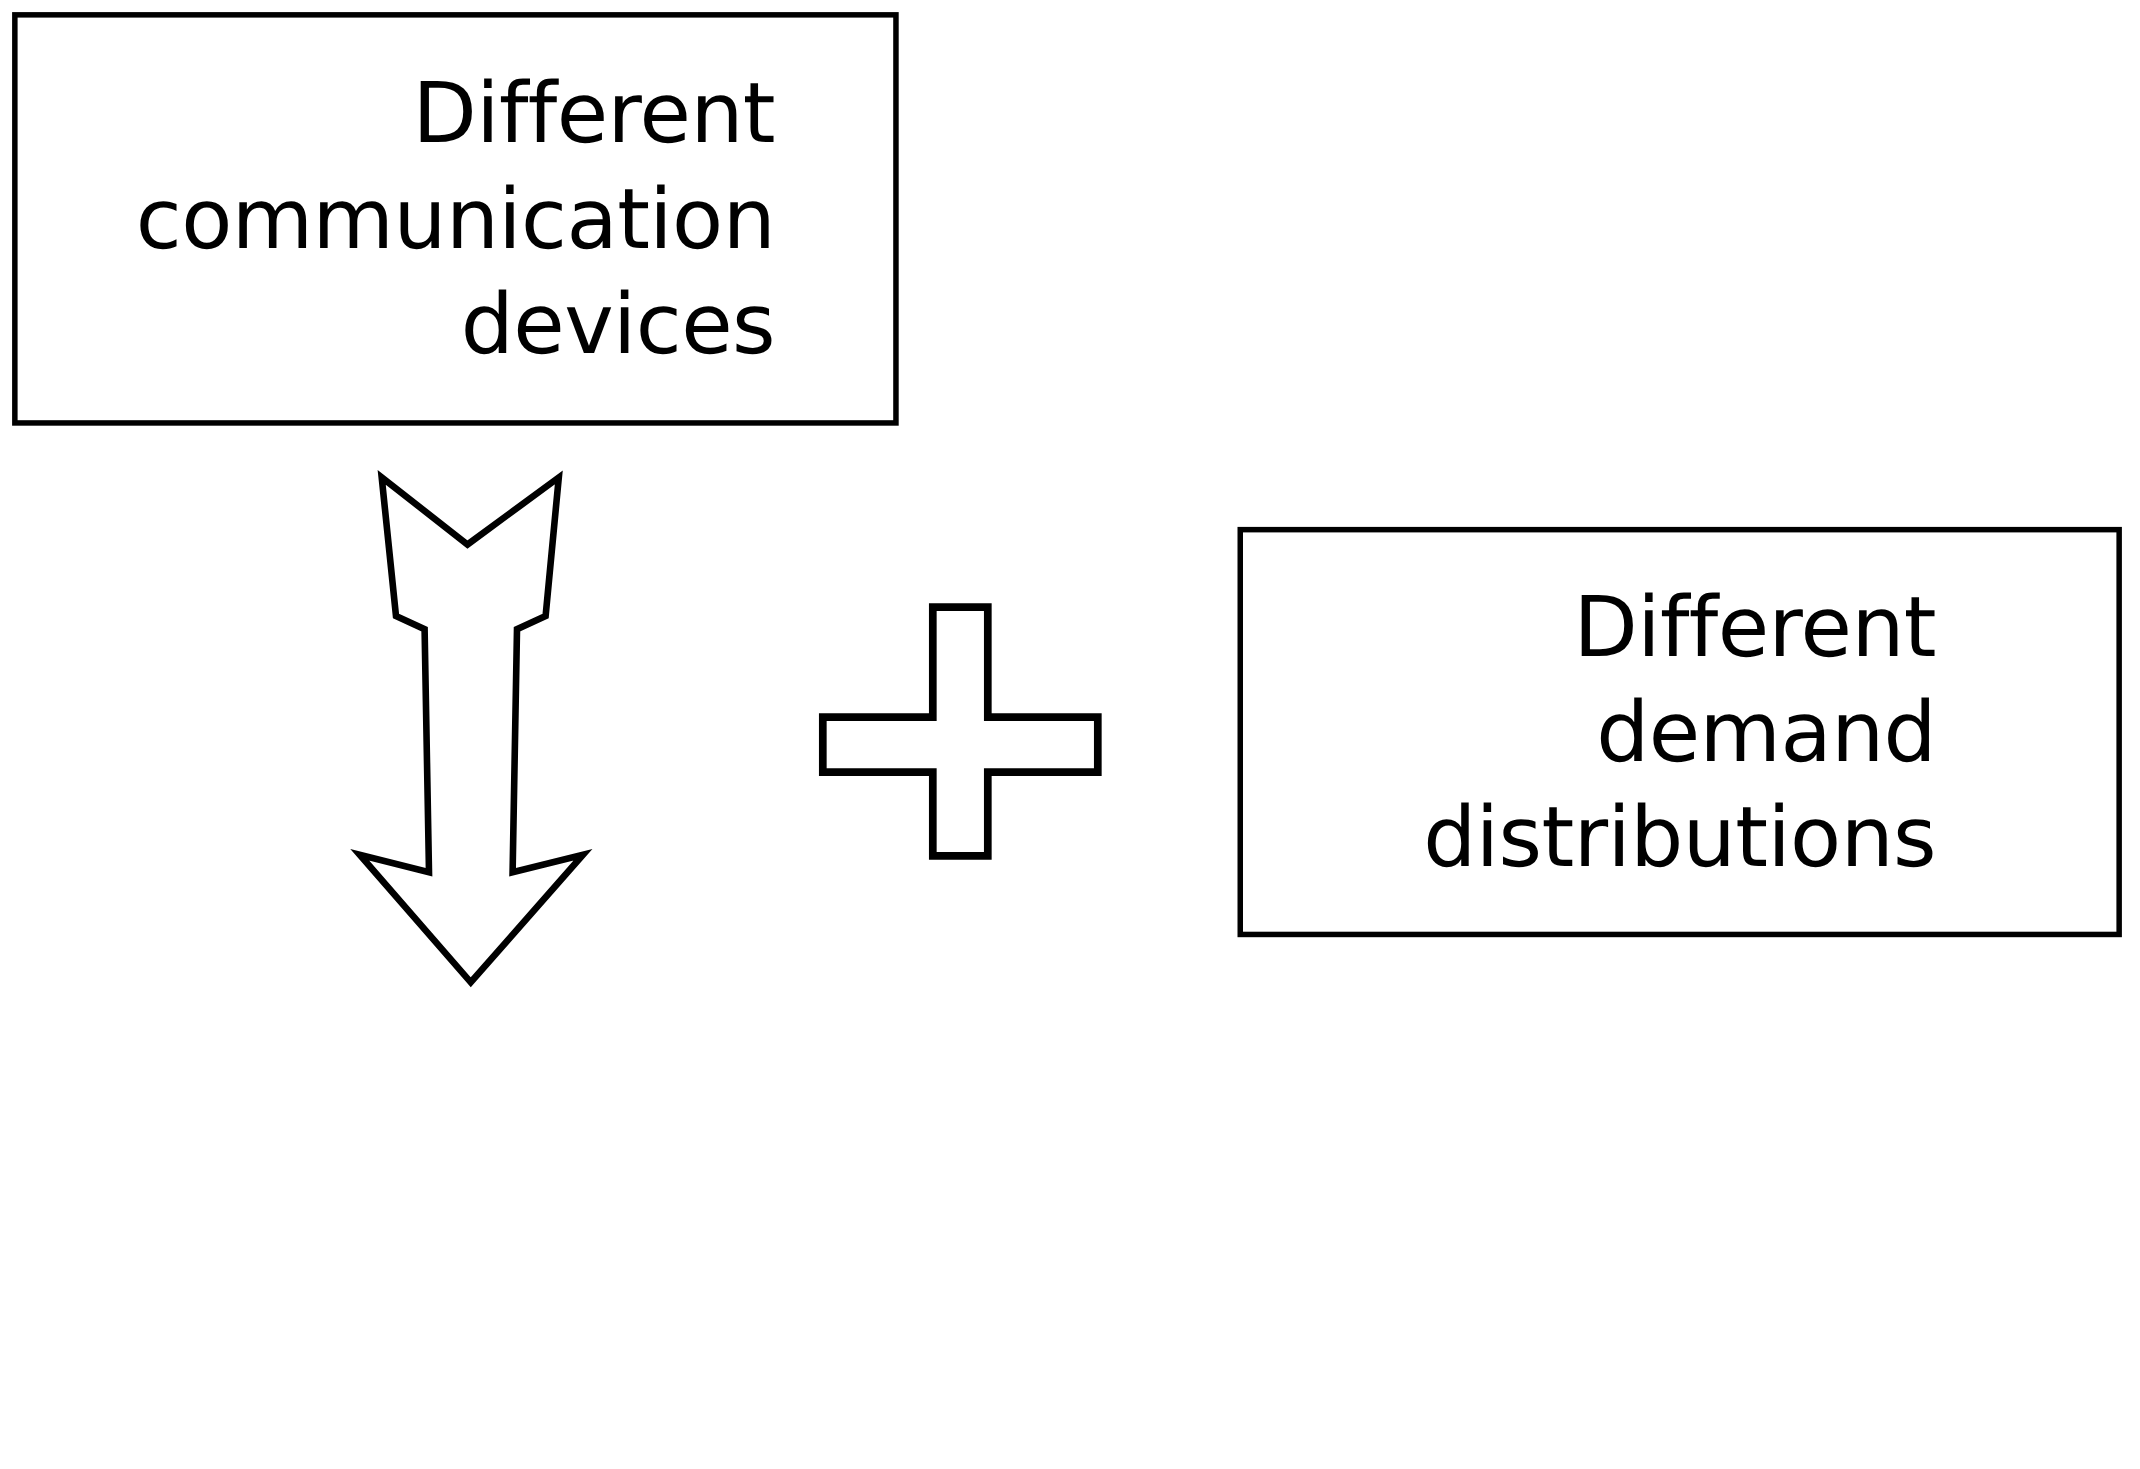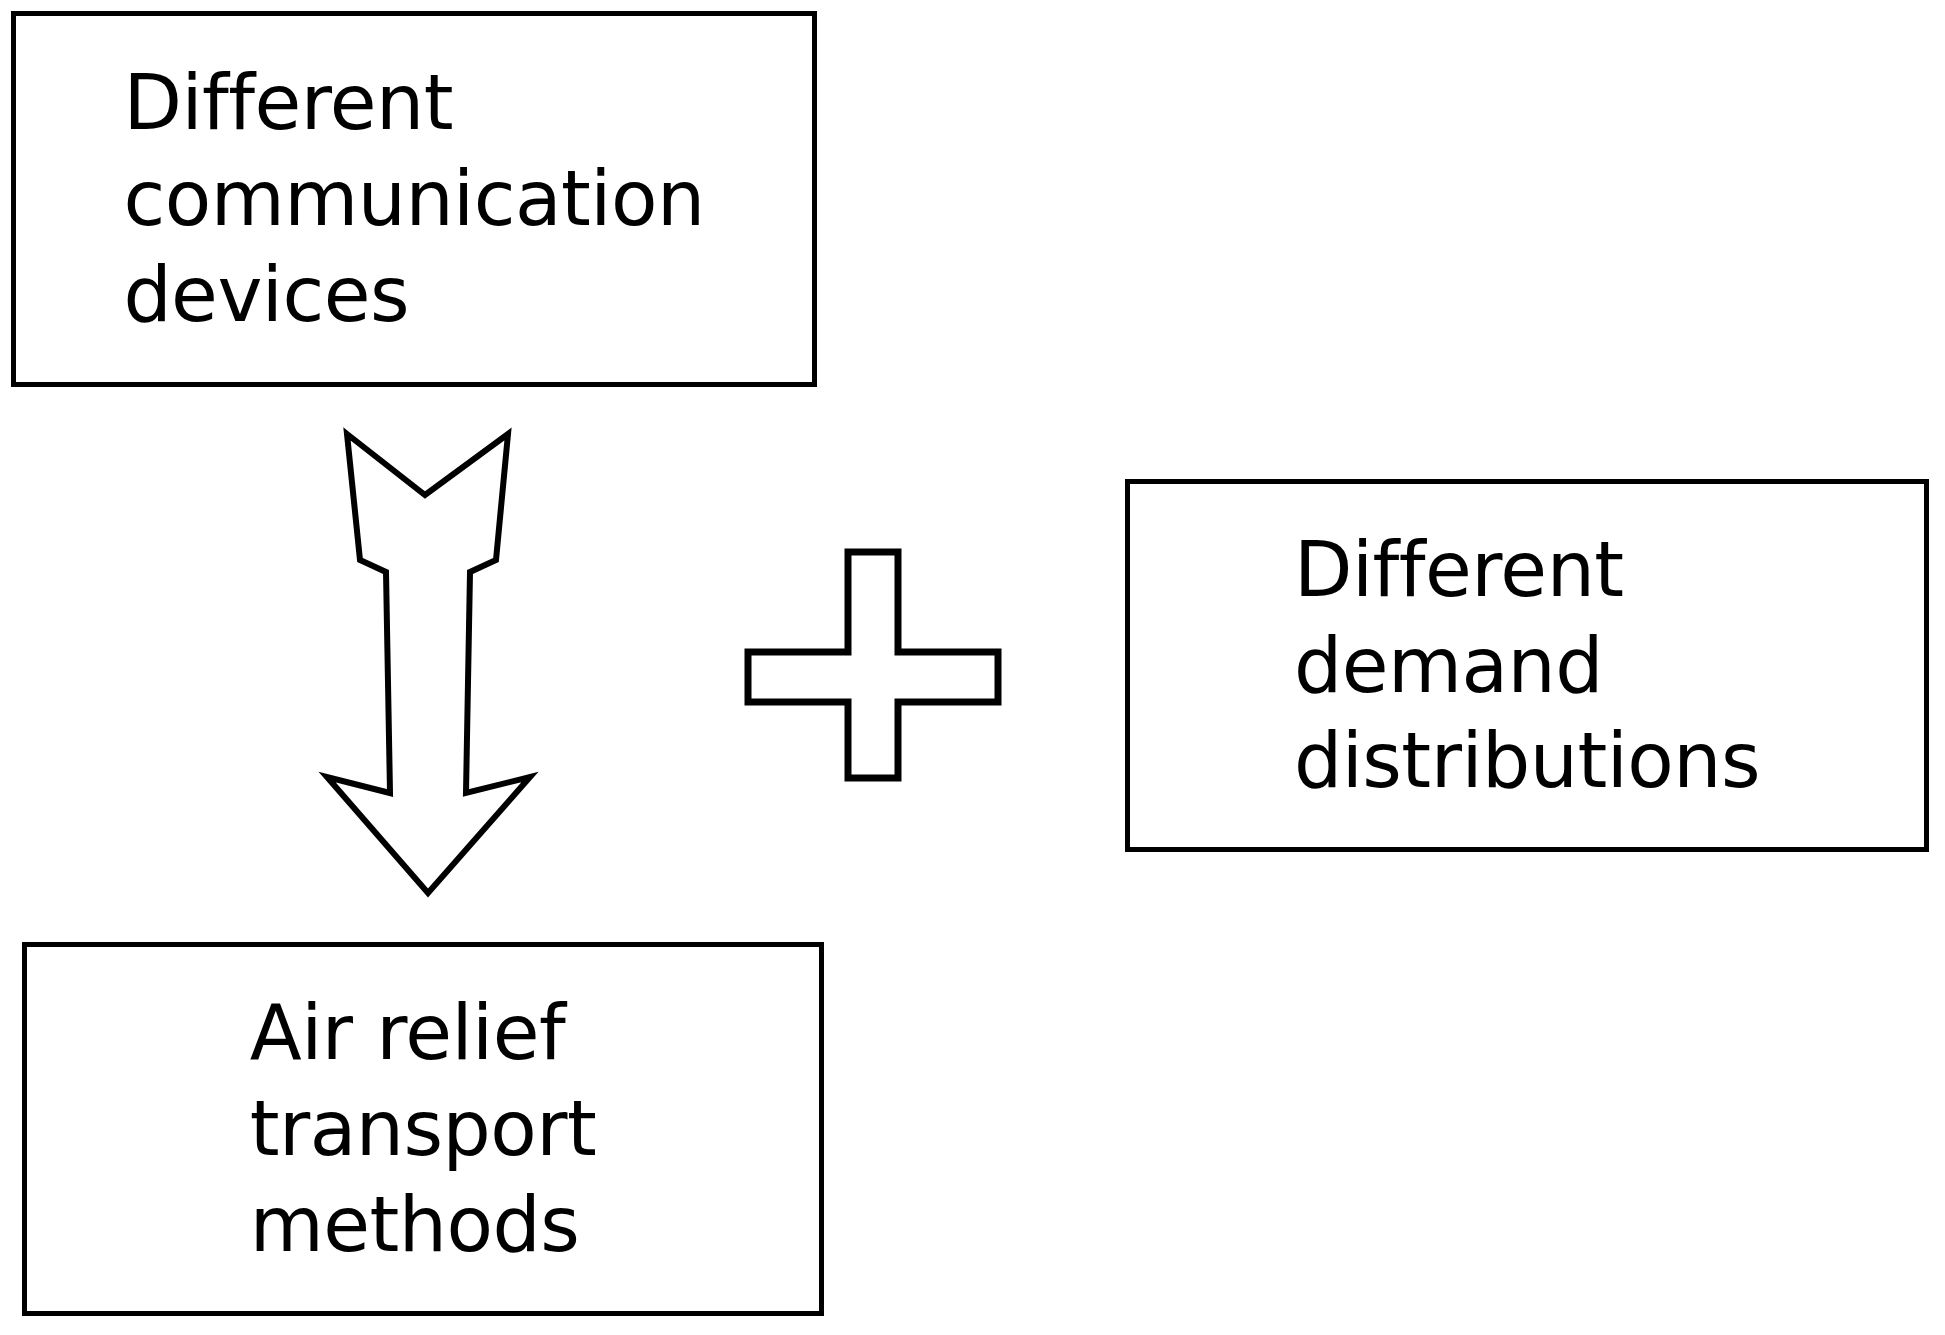--- a/index.html
+++ b/index.html
@@ -19,21 +19,21 @@
     overflow: hidden;
   }
   .node-box {
     position: absolute;
     box-sizing: border-box;
     border: 5px solid #000000;
     background: #ffffff;
     display: flex;
     align-items: center;
     justify-content: center;
-    text-align: left;
+    text-align: right;
   }
   .node-label {
     font-family: "DejaVu Sans", "Liberation Sans", sans-serif;
     font-size: 76px;
     line-height: 1.26;
     color: #000000;
     font-weight: 400;
     letter-spacing: -0.5px;
     white-space: pre-line;
     padding: 0 14px;
@@ -76,25 +76,20 @@
 <body>
 
 <div id="canvas">
 
   <div class="node-box" id="box-communication-devices">
     <div class="node-label">Different
 communication
 devices</div>
   </div>
 
-  <div class="node-box" id="box-air-relief">
-    <div class="node-label">Air relief
-transport
-methods</div>
-  </div>
 
   <div class="node-box" id="box-demand-distributions">
     <div class="node-label">Different
 demand
 distributions</div>
   </div>
 
   <div id="arrow-down">
     <svg width="280" height="520" viewBox="0 0 280 520" xmlns="http://www.w3.org/2000/svg">
       <polygon points="47,34 125,95 208,34 196,160 170,172 166,393 230,377 128,493 27,377 90,393 86,172 60,160" fill="#ffffff" stroke="#000000" stroke-width="6" stroke-linejoin="miter" stroke-miterlimit="10"></polygon>

